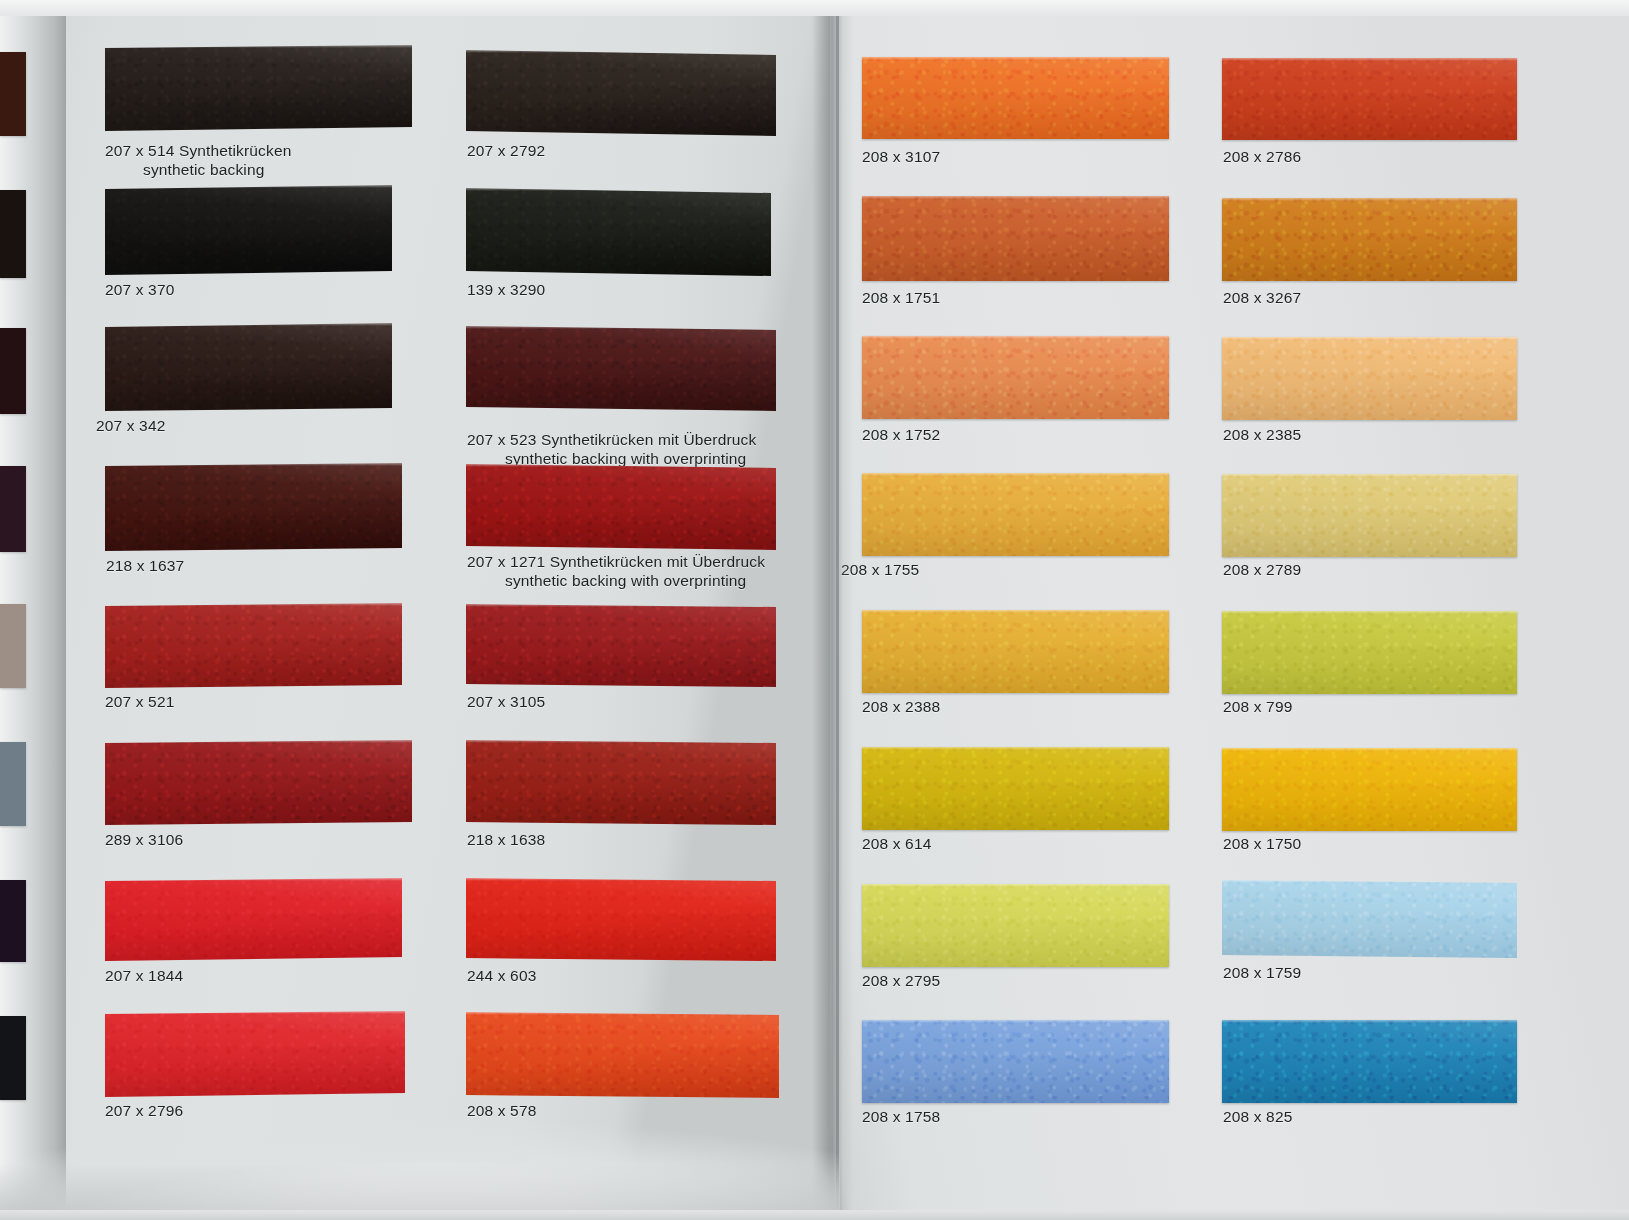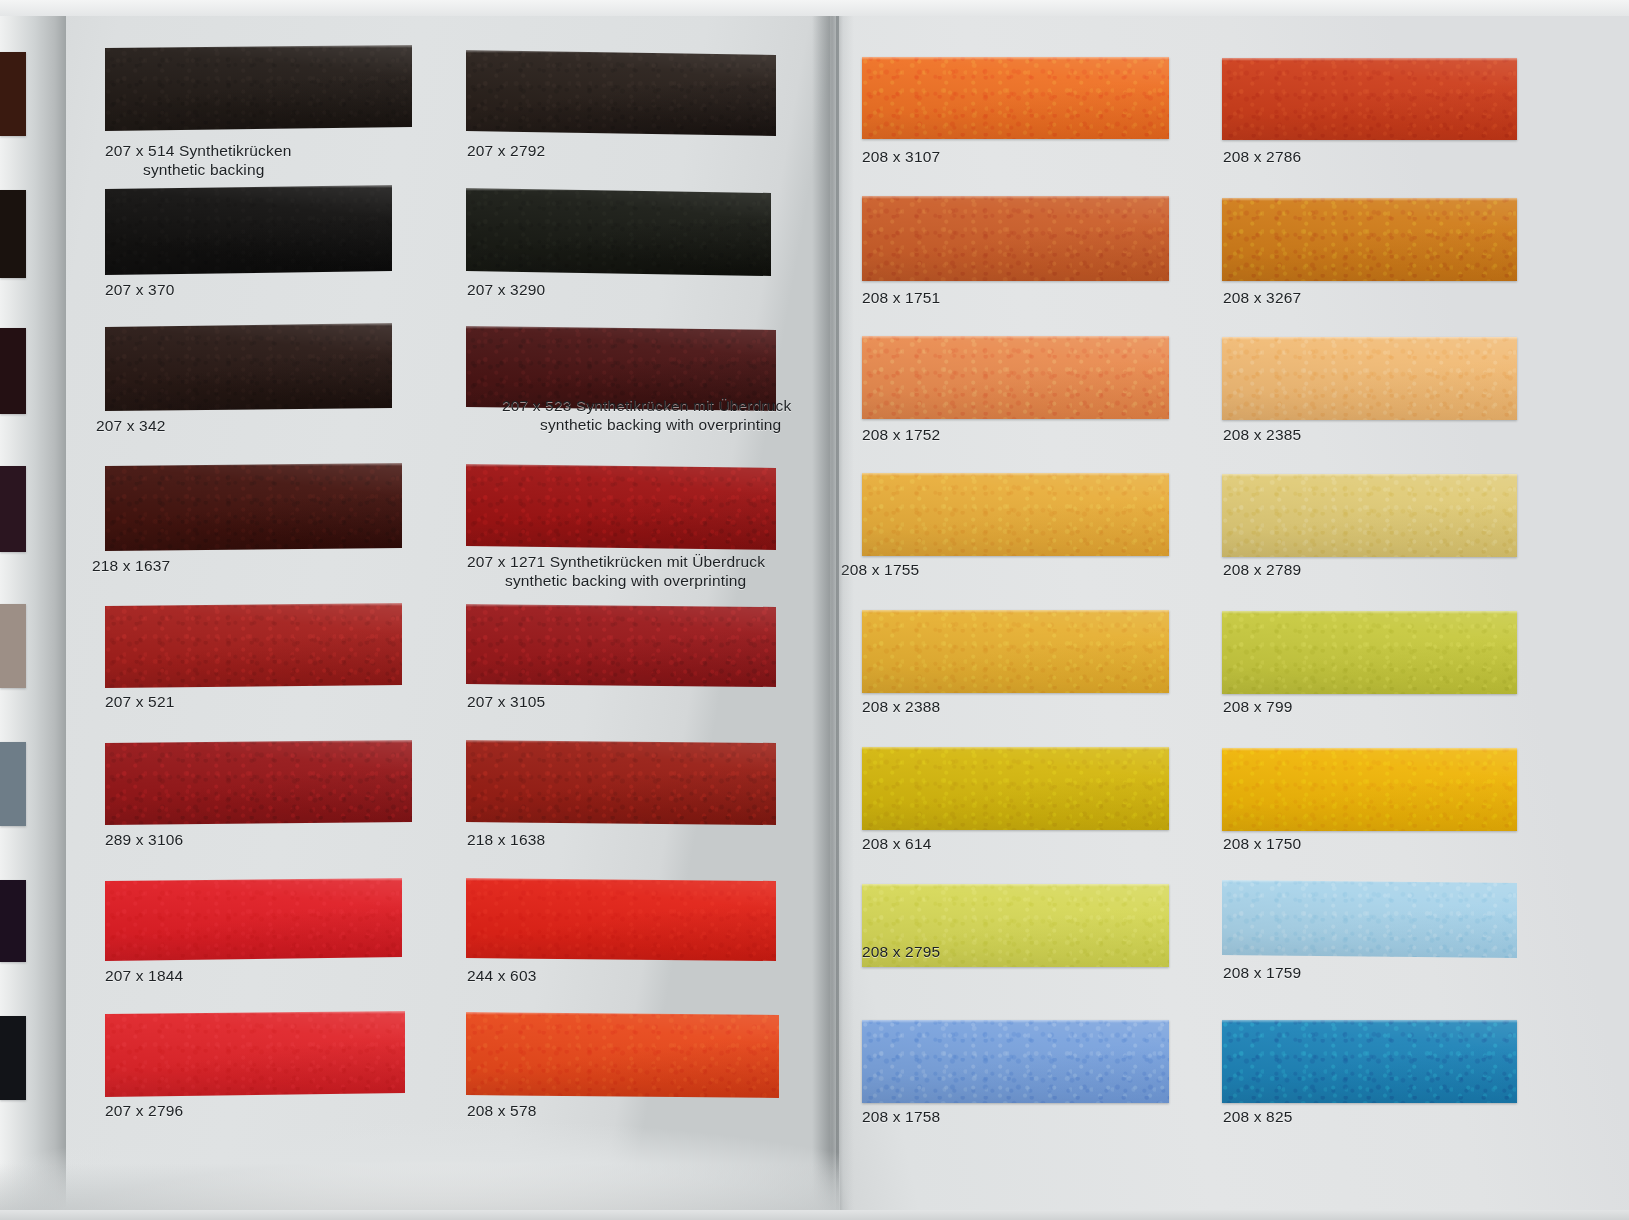--- a/index.html
+++ b/index.html
@@ -143,21 +143,21 @@
         <div class="sheen"></div>
         <div class="hl"></div>
       </div>
       <div class="cap" style="left: 96px; top: 416px;"><span>207 x 342</span></div>
       <div class="chip" style="left: 105px; top: 463px; width: 297px; height: 88px; clip-path: polygon(0% 3px, 100% 0px, 100% calc(100% - 3px), 0% calc(100% + 0px));">
         <div class="face" style="background: linear-gradient(172deg, rgb(68, 20, 15) 0%, rgb(68, 20, 15) 48%, rgb(45, 11, 8) 100%);"></div>
         <div class="grain"></div>
         <div class="sheen"></div>
         <div class="hl"></div>
       </div>
-      <div class="cap" style="left: 92px; top: 556px;"><span>218 x 1637</span></div>
+      <div class="cap" style="left: 106px; top: 556px;"><span>218 x 1637</span></div>
       <div class="chip" style="left: 105px; top: 603px; width: 297px; height: 85px; clip-path: polygon(0% 3px, 100% 0px, 100% calc(100% - 3px), 0% calc(100% + 0px));">
         <div class="face" style="background: linear-gradient(172deg, rgb(164, 32, 29) 0%, rgb(164, 32, 29) 48%, rgb(139, 23, 21) 100%);"></div>
         <div class="grain"></div>
         <div class="sheen"></div>
         <div class="hl"></div>
       </div>
       <div class="cap" style="left: 105px; top: 692px;"><span>207 x 521</span></div>
       <div class="chip" style="left: 105px; top: 740px; width: 307px; height: 85px; clip-path: polygon(0% 3px, 100% 0px, 100% calc(100% - 3px), 0% calc(100% + 0px));">
         <div class="face" style="background: linear-gradient(172deg, rgb(150, 24, 26) 0%, rgb(150, 24, 26) 48%, rgb(125, 18, 20) 100%);"></div>
         <div class="grain"></div>
@@ -185,28 +185,28 @@
         <div class="sheen"></div>
         <div class="hl"></div>
       </div>
       <div class="cap" style="left: 467px; top: 141px;"><span>207 x 2792</span></div>
       <div class="chip" style="left: 466px; top: 188px; width: 305px; height: 88px; clip-path: polygon(0% 0px, 100% 5px, 100% calc(100% + 0px), 0% calc(100% - 5px));">
         <div class="face" style="background: linear-gradient(172deg, rgb(26, 28, 22) 0%, rgb(26, 28, 22) 48%, rgb(14, 15, 11) 100%);"></div>
         <div class="grain"></div>
         <div class="sheen"></div>
         <div class="hl"></div>
       </div>
-      <div class="cap" style="left: 467px; top: 280px;"><span>207 x 3290</span></div>
+      <div class="cap" style="left: 467px; top: 280px;"><span>139 x 3290</span></div>
       <div class="chip" style="left: 466px; top: 326px; width: 310px; height: 85px; clip-path: polygon(0% 0px, 100% 4px, 100% calc(100% + 0px), 0% calc(100% - 4px));">
         <div class="face" style="background: linear-gradient(172deg, rgb(75, 21, 21) 0%, rgb(75, 21, 21) 48%, rgb(51, 16, 15) 100%);"></div>
         <div class="grain"></div>
         <div class="sheen"></div>
         <div class="hl"></div>
       </div>
-      <div class="cap two" style="left: 467px; top: 396px; margin-left: 35px;"><span>207 x 523 Synthetikrücken mit Überdruck</span><span class="ln2">synthetic backing with overprinting</span></div>
+      <div class="cap two" style="left: 467px; top: 430px;"><span>207 x 523 Synthetikrücken mit Überdruck</span><span class="ln2">synthetic backing with overprinting</span></div>
       <div class="chip" style="left: 466px; top: 464px; width: 310px; height: 86px; clip-path: polygon(0% 0px, 100% 4px, 100% calc(100% + 0px), 0% calc(100% - 4px));">
         <div class="face" style="background: linear-gradient(172deg, rgb(158, 20, 20) 0%, rgb(158, 20, 20) 48%, rgb(128, 16, 16) 100%);"></div>
         <div class="grain"></div>
         <div class="sheen"></div>
         <div class="hl"></div>
       </div>
       <div class="cap two" style="left: 467px; top: 552px;"><span>207 x 1271 Synthetikrücken mit Überdruck</span><span class="ln2">synthetic backing with overprinting</span></div>
       <div class="chip" style="left: 466px; top: 604px; width: 310px; height: 83px; clip-path: polygon(0% 0px, 100% 3px, 100% calc(100% + 0px), 0% calc(100% - 3px));">
         <div class="face" style="background: linear-gradient(172deg, rgb(154, 26, 28) 0%, rgb(154, 26, 28) 48%, rgb(127, 19, 21) 100%);"></div>
         <div class="grain"></div>
@@ -276,21 +276,21 @@
         <div class="sheen"></div>
         <div class="hl"></div>
       </div>
       <div class="cap" style="left: 862px; top: 834px;"><span>208 x 614</span></div>
       <div class="chip" style="left: 862px; top: 884px; width: 307px; height: 83px;">
         <div class="face" style="background: linear-gradient(172deg, rgb(214, 216, 89) 0%, rgb(214, 216, 89) 48%, rgb(203, 206, 75) 100%);"></div>
         <div class="grain"></div>
         <div class="sheen"></div>
         <div class="hl"></div>
       </div>
-      <div class="cap" style="left: 862px; top: 942px;"><span>208 x 2795</span></div>
+      <div class="cap" style="left: 862px; top: 971px;"><span>208 x 2795</span></div>
       <div class="chip" style="left: 862px; top: 1020px; width: 307px; height: 83px;">
         <div class="face" style="background: linear-gradient(172deg, rgb(123, 163, 221) 0%, rgb(123, 163, 221) 48%, rgb(110, 151, 213) 100%);"></div>
         <div class="grain"></div>
         <div class="sheen"></div>
         <div class="hl"></div>
       </div>
       <div class="cap" style="left: 862px; top: 1107px;"><span>208 x 1758</span></div>
       <div class="chip" style="left: 1222px; top: 58px; width: 295px; height: 82px;">
         <div class="face" style="background: linear-gradient(172deg, rgb(205, 63, 29) 0%, rgb(205, 63, 29) 48%, rgb(191, 53, 22) 100%);"></div>
         <div class="grain"></div>

